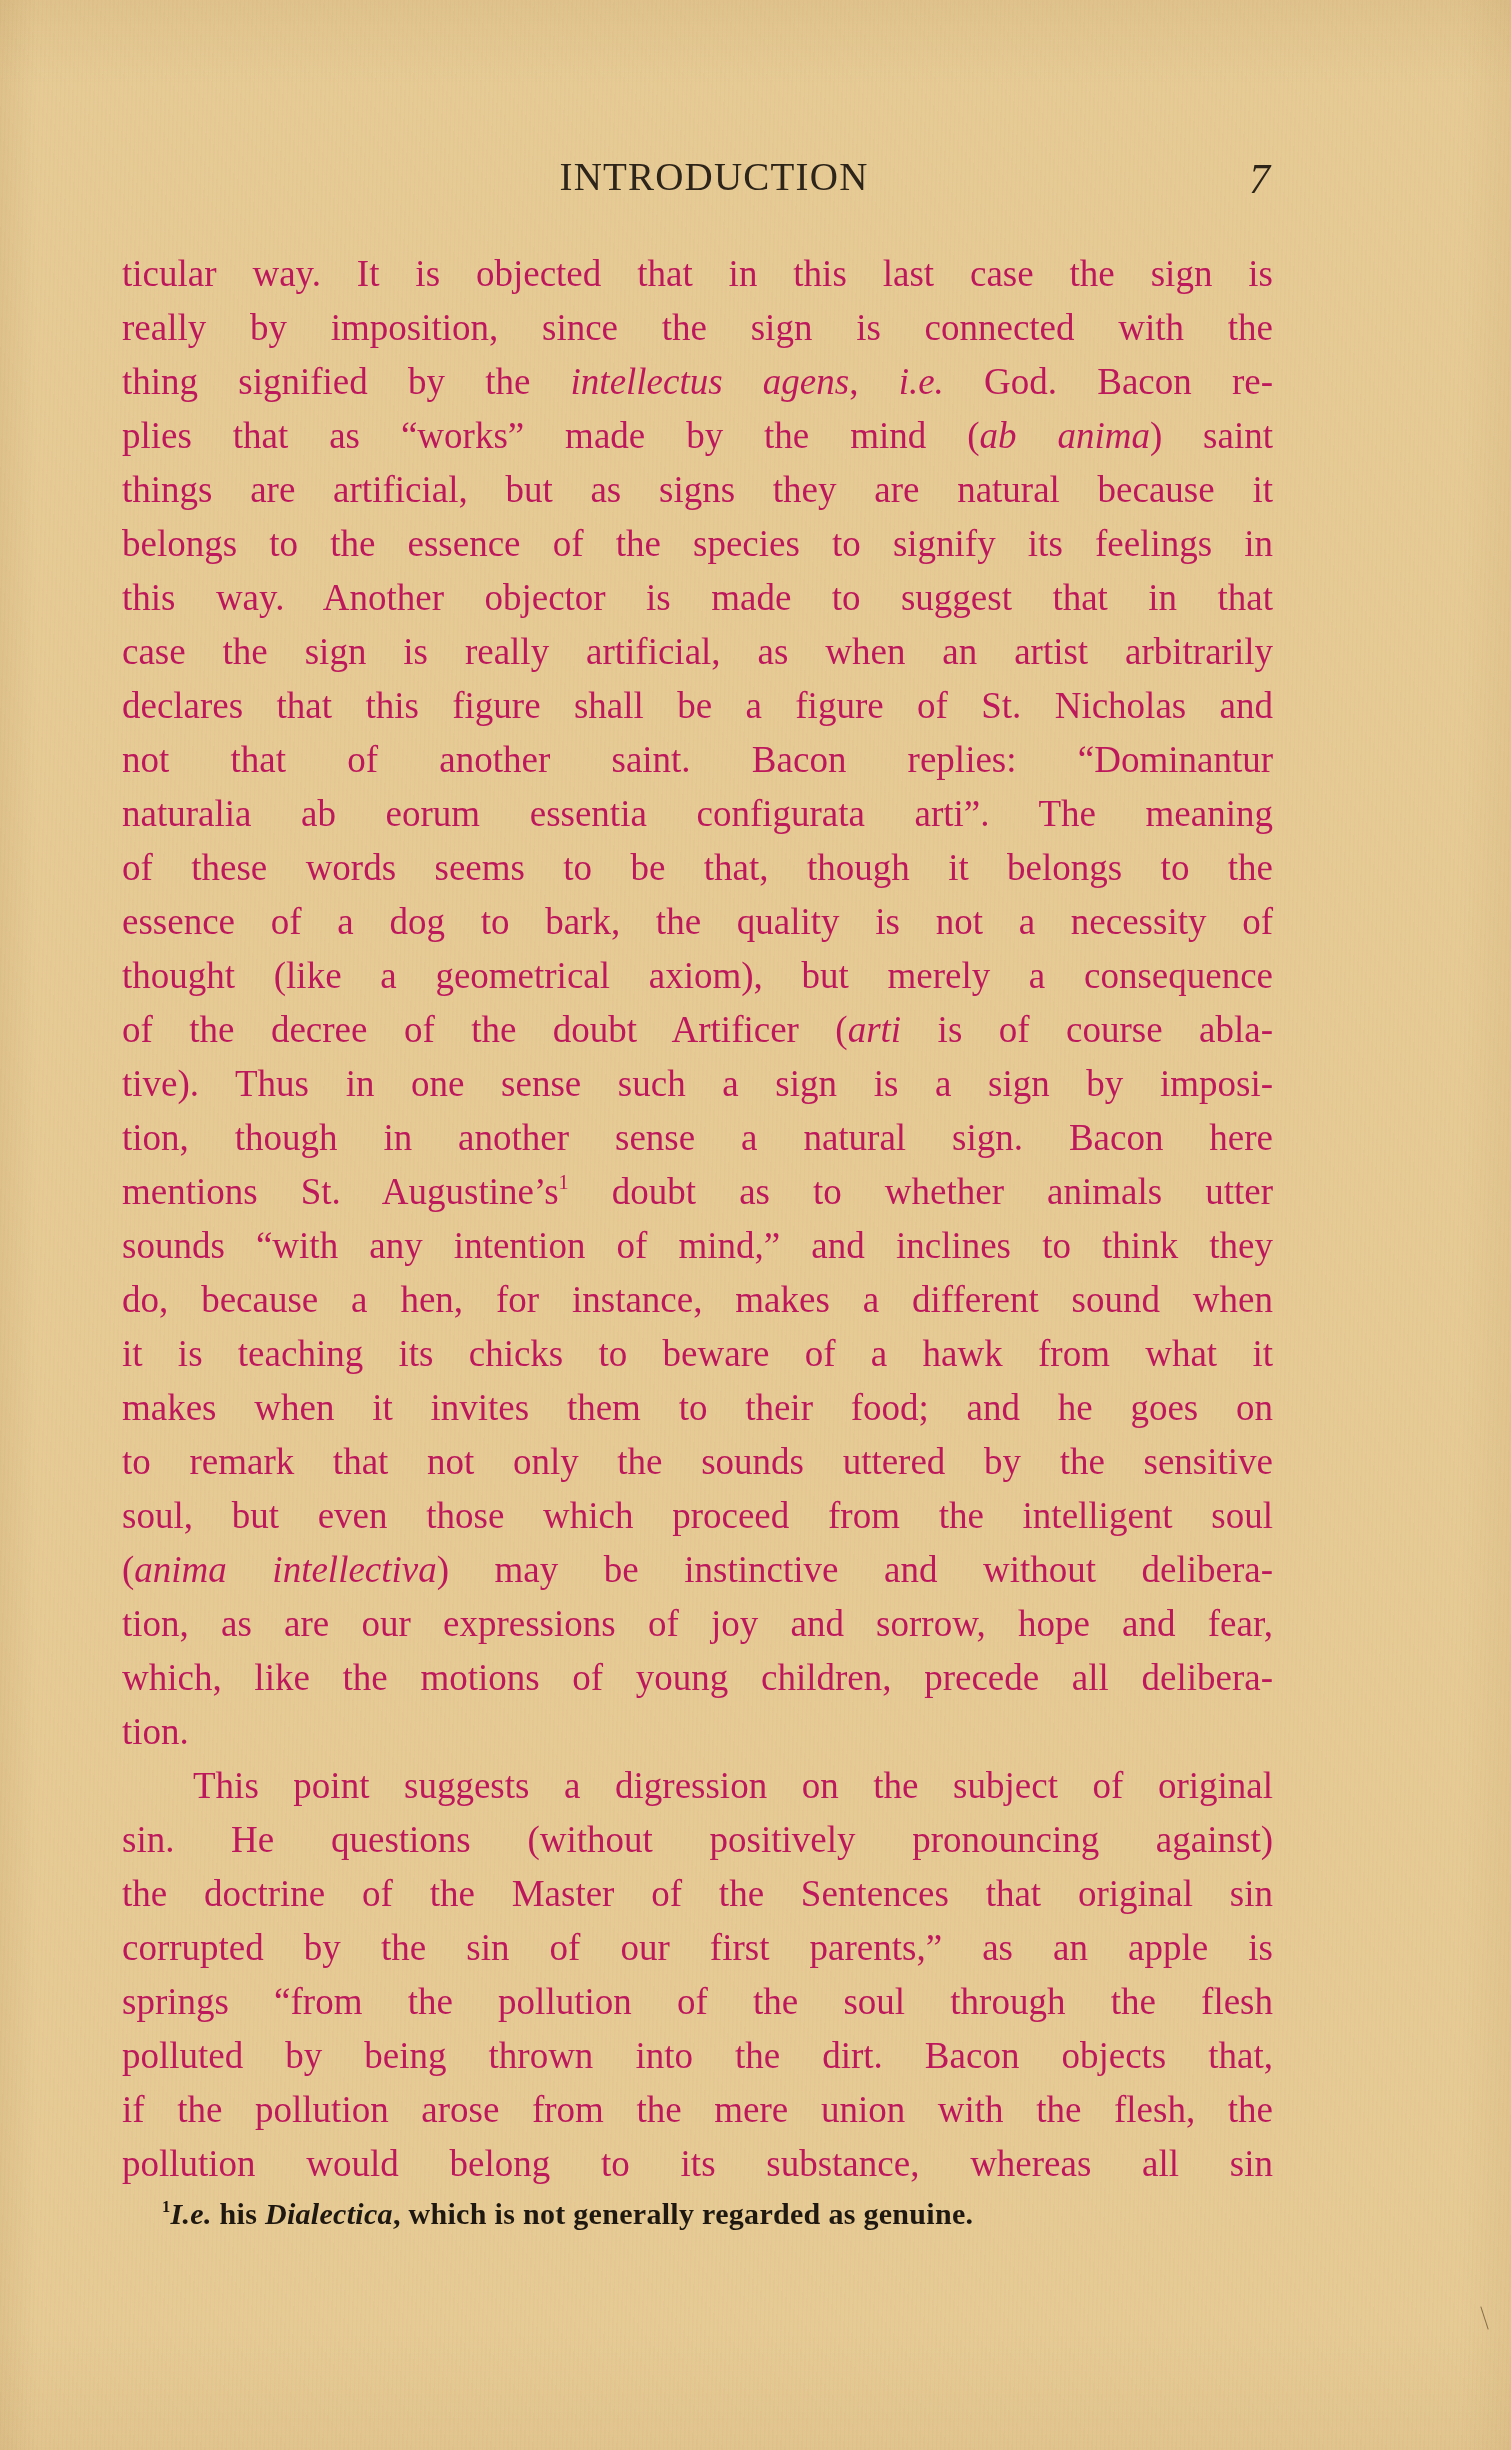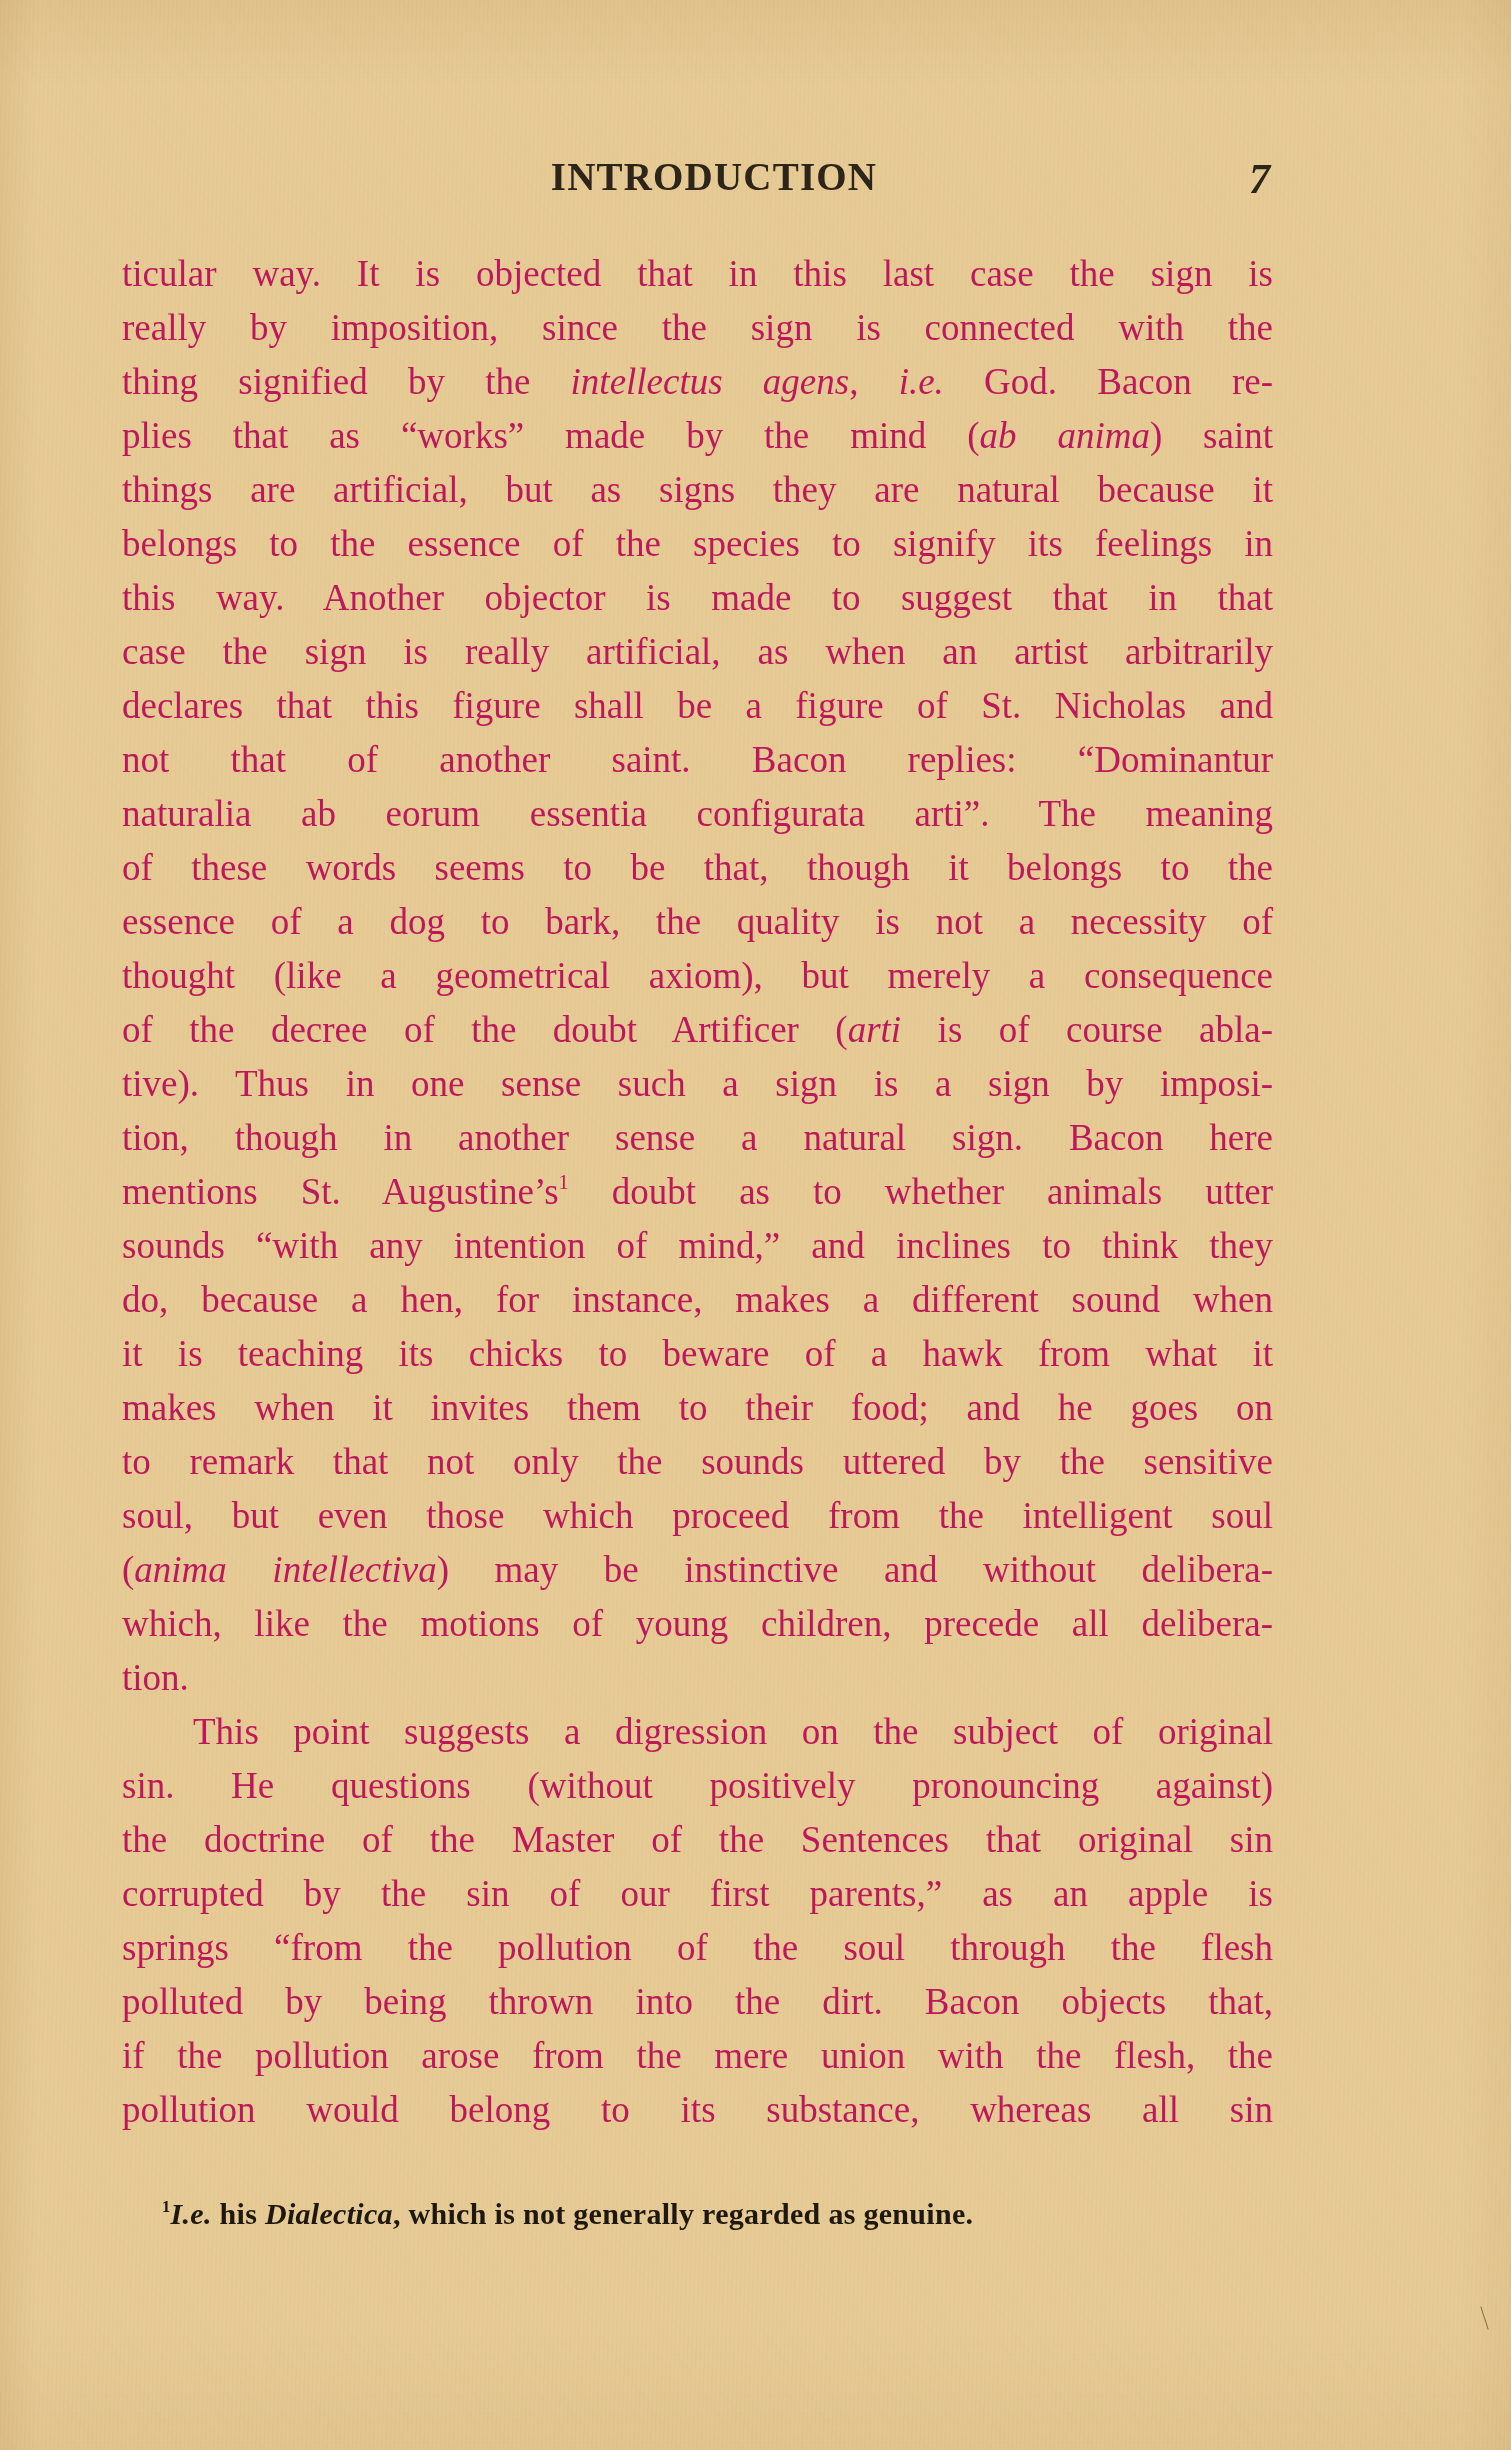--- a/index.html
+++ b/index.html
@@ -17,21 +17,20 @@
     color: #2a2118;
   }
   .page { position: absolute; left: 0; top: 0; width: 1512px; height: 2450px; }
 
   .running-head {
     position: absolute;
     top: 154px;
     left: 0;
     width: 1196px;
     height: 48px;
-    font-weight: bold;
   }
   .running-title {
     position: absolute;
     left: 0;
     width: 1512px;
     text-align: center;
     top: 0;
     font-size: 39px;
     letter-spacing: 1.2px;
     color: #2e251a;
@@ -119,20 +118,21 @@
       <div class="line"><span>tive).  Thus in one sense such a sign is a sign by imposi-</span></div>
       <div class="line"><span>tion, though in another sense a natural sign.  Bacon here</span></div>
       <div class="line"><span>mentions St. Augustine’s</span><sup>1</sup><span> doubt as to whether animals utter</span></div>
       <div class="line"><span>sounds “with any intention of mind,” and inclines to think they</span></div>
       <div class="line"><span>do, because a hen, for instance, makes a different sound when</span></div>
       <div class="line"><span>it is teaching its chicks to beware of a hawk from what it</span></div>
       <div class="line"><span>makes when it invites them to their food; and he goes on</span></div>
       <div class="line"><span>to remark that not only the sounds uttered by the sensitive</span></div>
       <div class="line"><span>soul, but even those which proceed from the intelligent soul</span></div>
       <div class="line"><span>(</span><i>anima intellectiva</i><span>) may be instinctive and without delibera-</span></div>
+      <div class="line"><span>tion, as are our expressions of joy and sorrow, hope and fear,</span></div>
       <div class="line"><span>which, like the motions of young children, precede all delibera-</span></div>
       <div class="line last"><span>tion.</span></div>
       <div class="line indent"><span>This point suggests a digression on the subject of original</span></div>
       <div class="line"><span>sin.  He questions (without positively pronouncing against)</span></div>
       <div class="line"><span>the doctrine of the Master of the Sentences that original sin</span></div>
       <div class="line"><span>corrupted by the sin of our first parents,” as an apple is</span></div>
       <div class="line"><span>springs “from the pollution of the soul through the flesh</span></div>
       <div class="line"><span>polluted by being thrown into the dirt.  Bacon objects that,</span></div>
       <div class="line"><span>if the pollution arose from the mere union with the flesh, the</span></div>
       <div class="line"><span>pollution would belong to its substance, whereas all sin</span></div>

